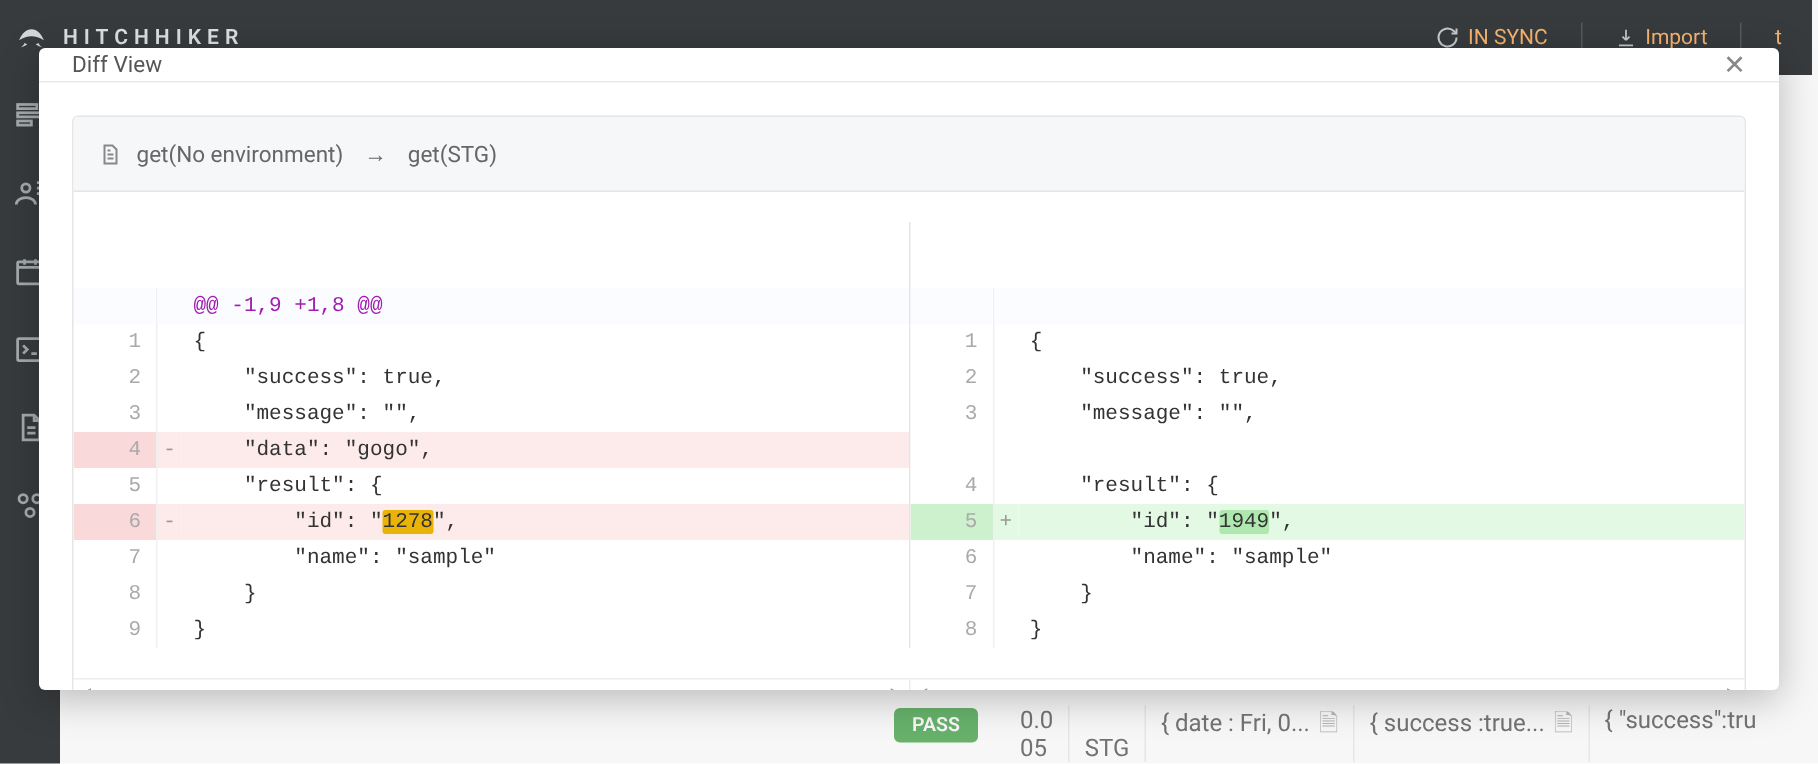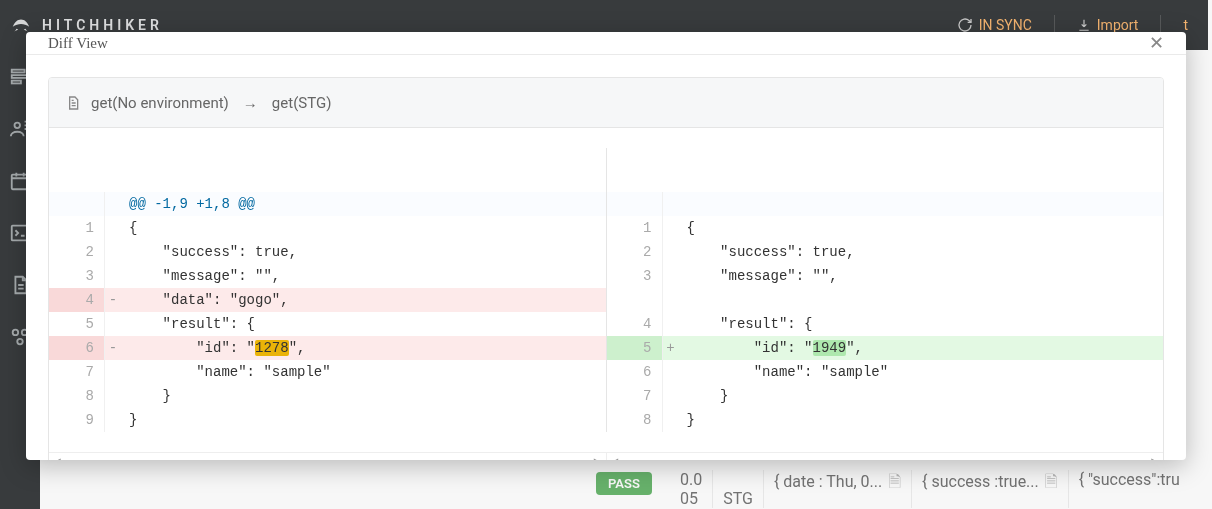--- a/index.html
+++ b/index.html
@@ -31,21 +31,21 @@
   .modal-backdrop {
     position:absolute; inset:0; background:rgba(0,0,0,0.03);
   }
   .modal {
     position:absolute; left:26px; top:32px; width:1160px; height:428px;
     background:#fff; border-radius:4px; box-shadow:0 6px 26px rgba(0,0,0,0.25);
     display:flex; flex-direction:column; overflow:hidden;
   }
   .modal-header {
     height:52px; display:flex; align-items:center; padding:0 22px;
-    border-bottom:1px solid #eaeaea; color:#565656; font-size:15px;font-family:Liberation Serif, serif;
+    border-bottom:1px solid #eaeaea; color:#565656; font-size:15px;
   }
   .modal-close { margin-left:auto; color:#888; font-size:18px; cursor:pointer;}
   .modal-body { flex:1; padding:22px 22px 10px 22px; display:flex; flex-direction:column; }
   .diff-container {
     flex:1; border:1px solid #e5e5e5; border-radius:4px; overflow:hidden; display:flex; flex-direction:column;gap:20px;
   }
   .diff-caption {
     height:50px; background:#f6f7f8; border-bottom:1px solid #e5e5e5;
     display:flex; align-items:center; padding:0 16px; color:#666; font-size:15px; gap:10px;
   }
@@ -54,21 +54,21 @@
     flex:1; overflow:auto; font-family: "SFMono-Regular", Consolas, "Courier New", monospace;
     font-size:14px; line-height:24px; color:#333;
   }
   .d-row { display:flex; }
   .gut-l, .gut-r { width:56px; min-width:56px; text-align:right; padding-right:10px; color:#aaa;
     background:#fff; border-right:1px solid #f0f0f0; user-select:none;}
   .sign { width:16px; min-width:16px; text-align:center; color:#999;}
   .code-l, .code-r { flex:1; padding-left:8px; white-space:pre; }
   .left-half, .right-half { display:flex; flex:1; overflow:hidden; }
   .left-half { border-right:1px solid #e5e5e5; }
-  .hunk { color:#0369a1; background:#fafcff;margin-top:44px;}
+  .hunk { color:#a21caf; background:#fafcff;margin-top:44px;}
   .minus { background:#fdeaea; }
   .minus.gutbg { background:#f9d9d9; }
   .plus { background:#e3f9e3; }
   .plus.gutbg { background:#cdf0cd; }
   .hl-del { background:#eab308; border-radius:2px;}
   .hl-add { background:#aee8ae; border-radius:2px;}
   .scroll-stub {
     height:18px; display:flex; background:#fff; border-top:1px solid #eee; font-size:10px; color:#999;
   }
   .scroll-stub .sb { flex:1; display:flex; align-items:center; padding:0 4px;}
@@ -139,21 +139,21 @@
 <div class="tab-strip"></div>
 <div class="pass-badge">PASS</div>
 <div class="bg-table">
   <div class="bg-cell">
     <span>0.0</span><br><span>05</span>
   </div>
   <div class="bg-cell">
     <br><span>STG</span>
   </div>
   <div class="bg-cell">
-    <span>{ date : Thu, 0...</span><span class="pill-icn">🗎</span>
+    <span>{ date : Fri, 0...</span><span class="pill-icn">🗎</span>
   </div>
   <div class="bg-cell">
     <span>{ success :true...</span><span class="pill-icn">🗎</span>
   </div>
   <div class="bg-cell">
     <span>{ "success":tru</span>
   </div>
 </div>
 
 <div class="modal-backdrop"></div>

